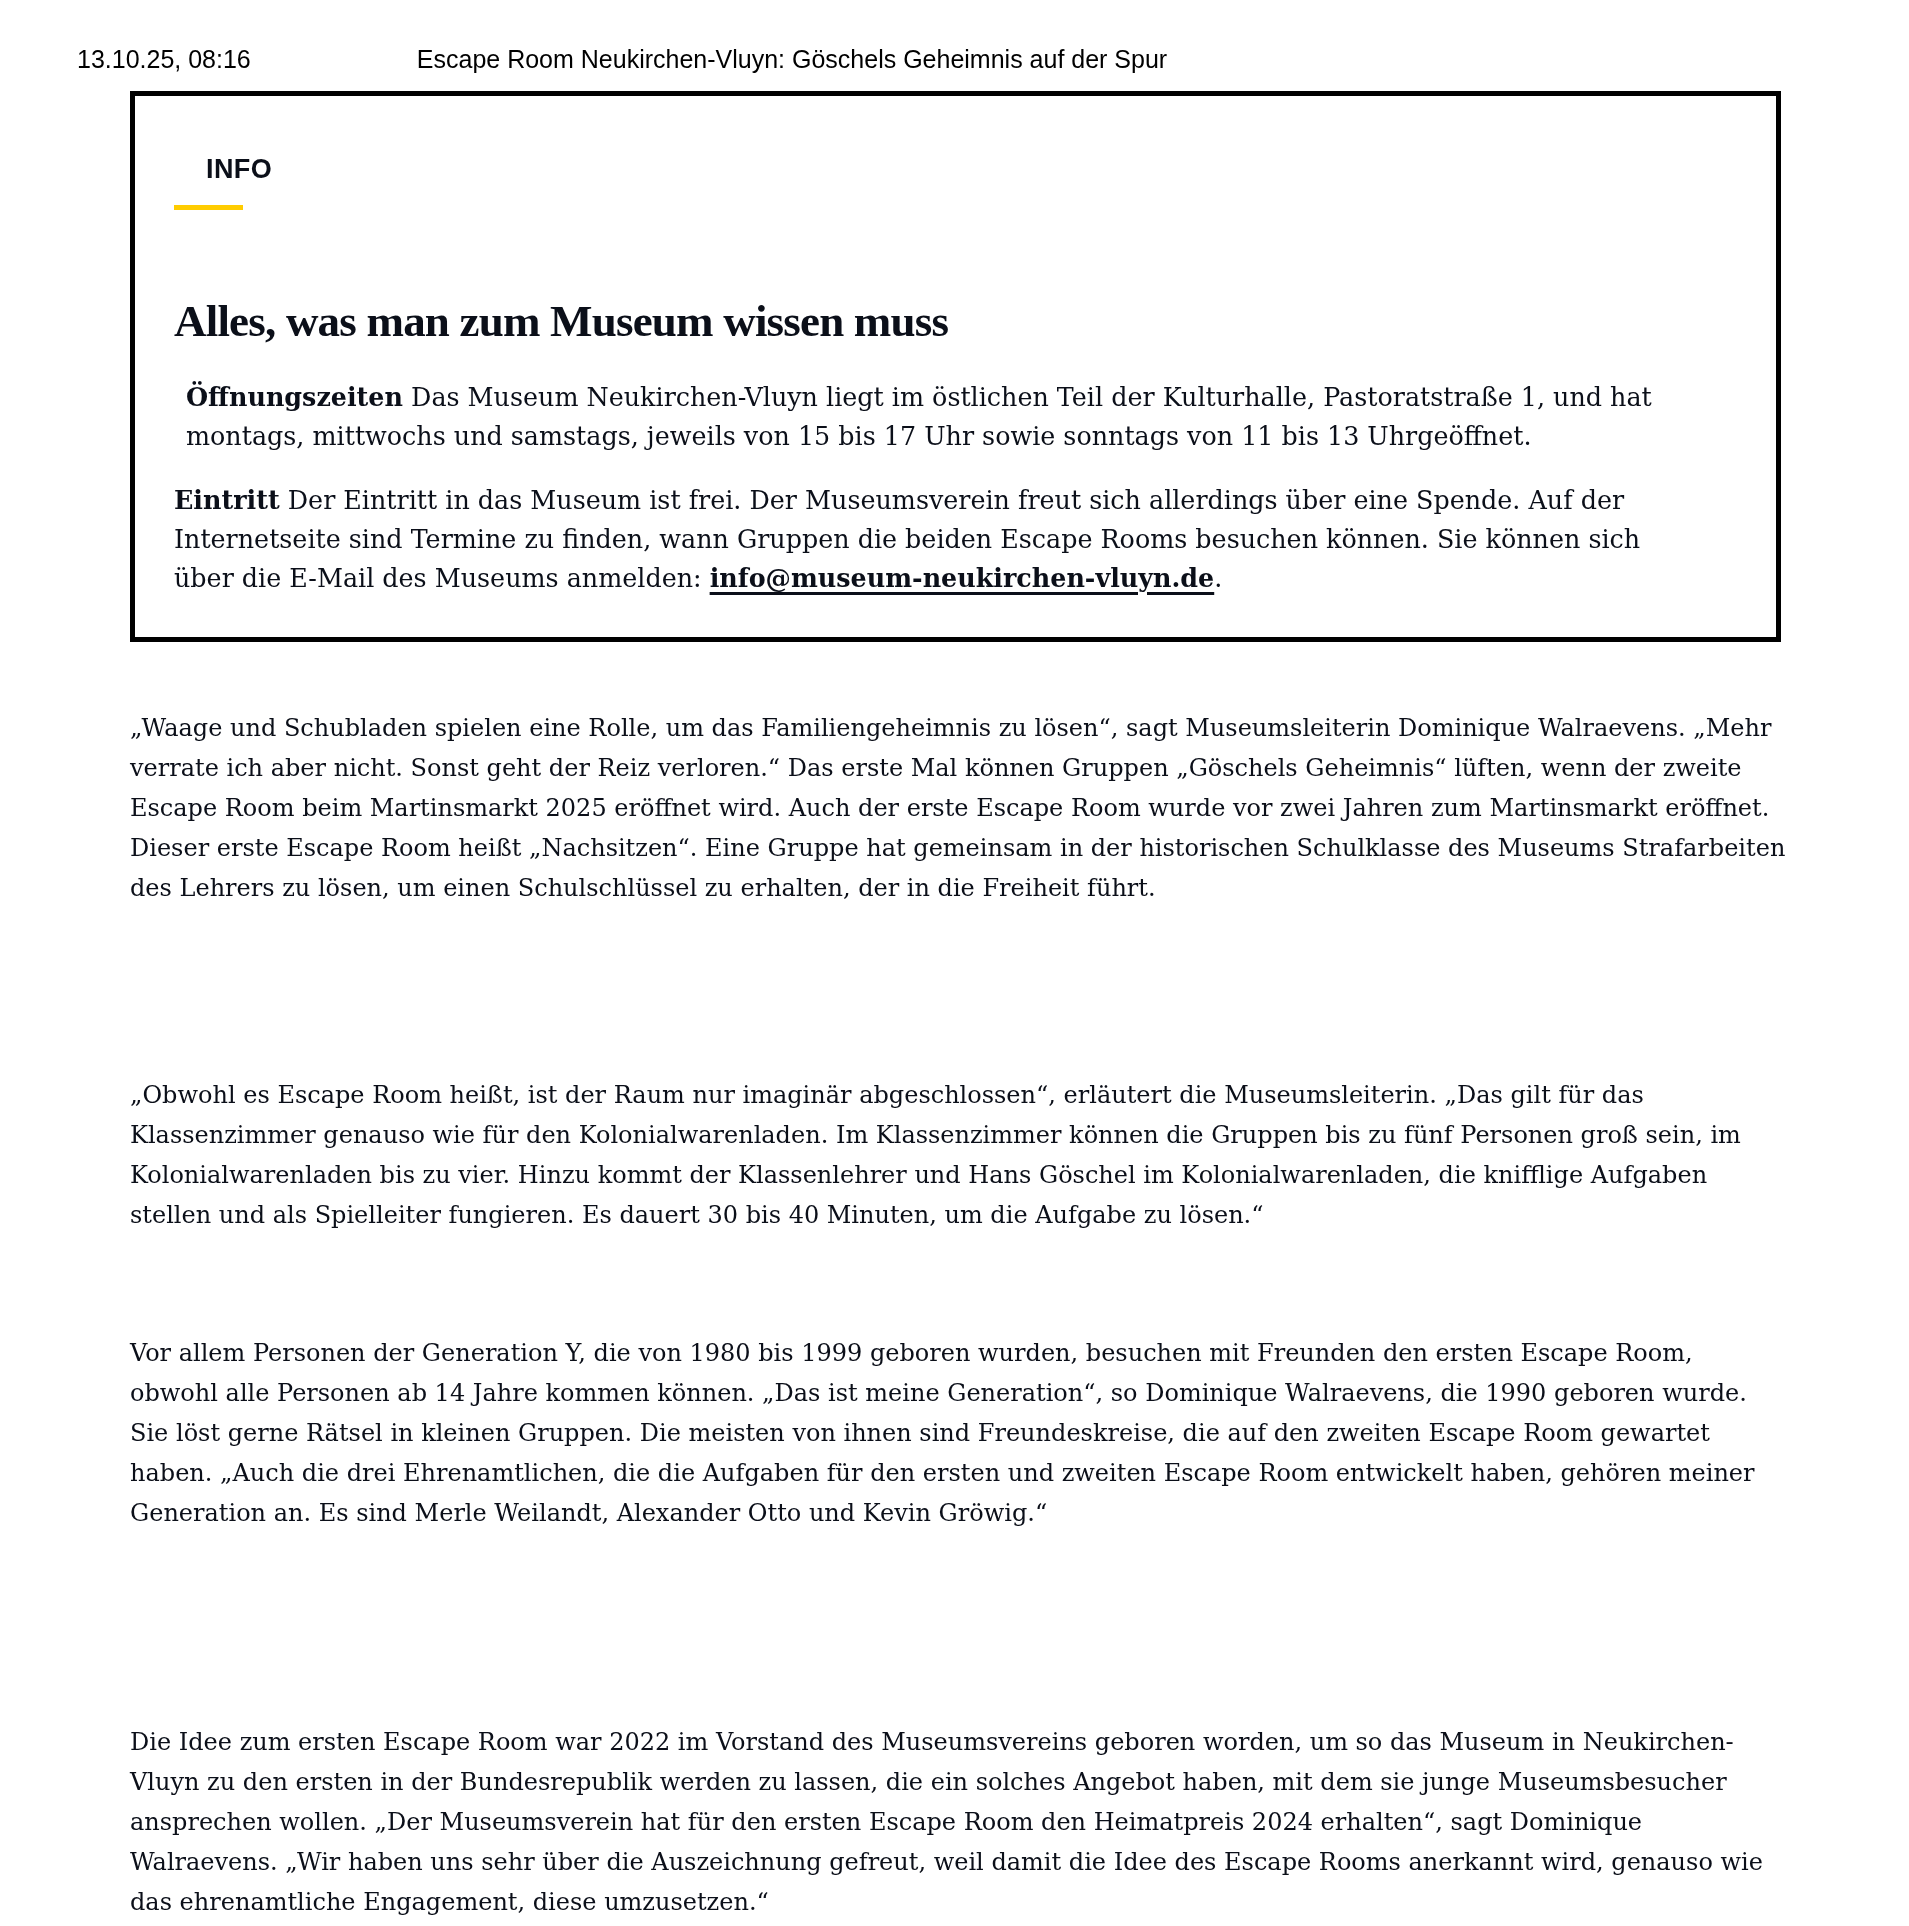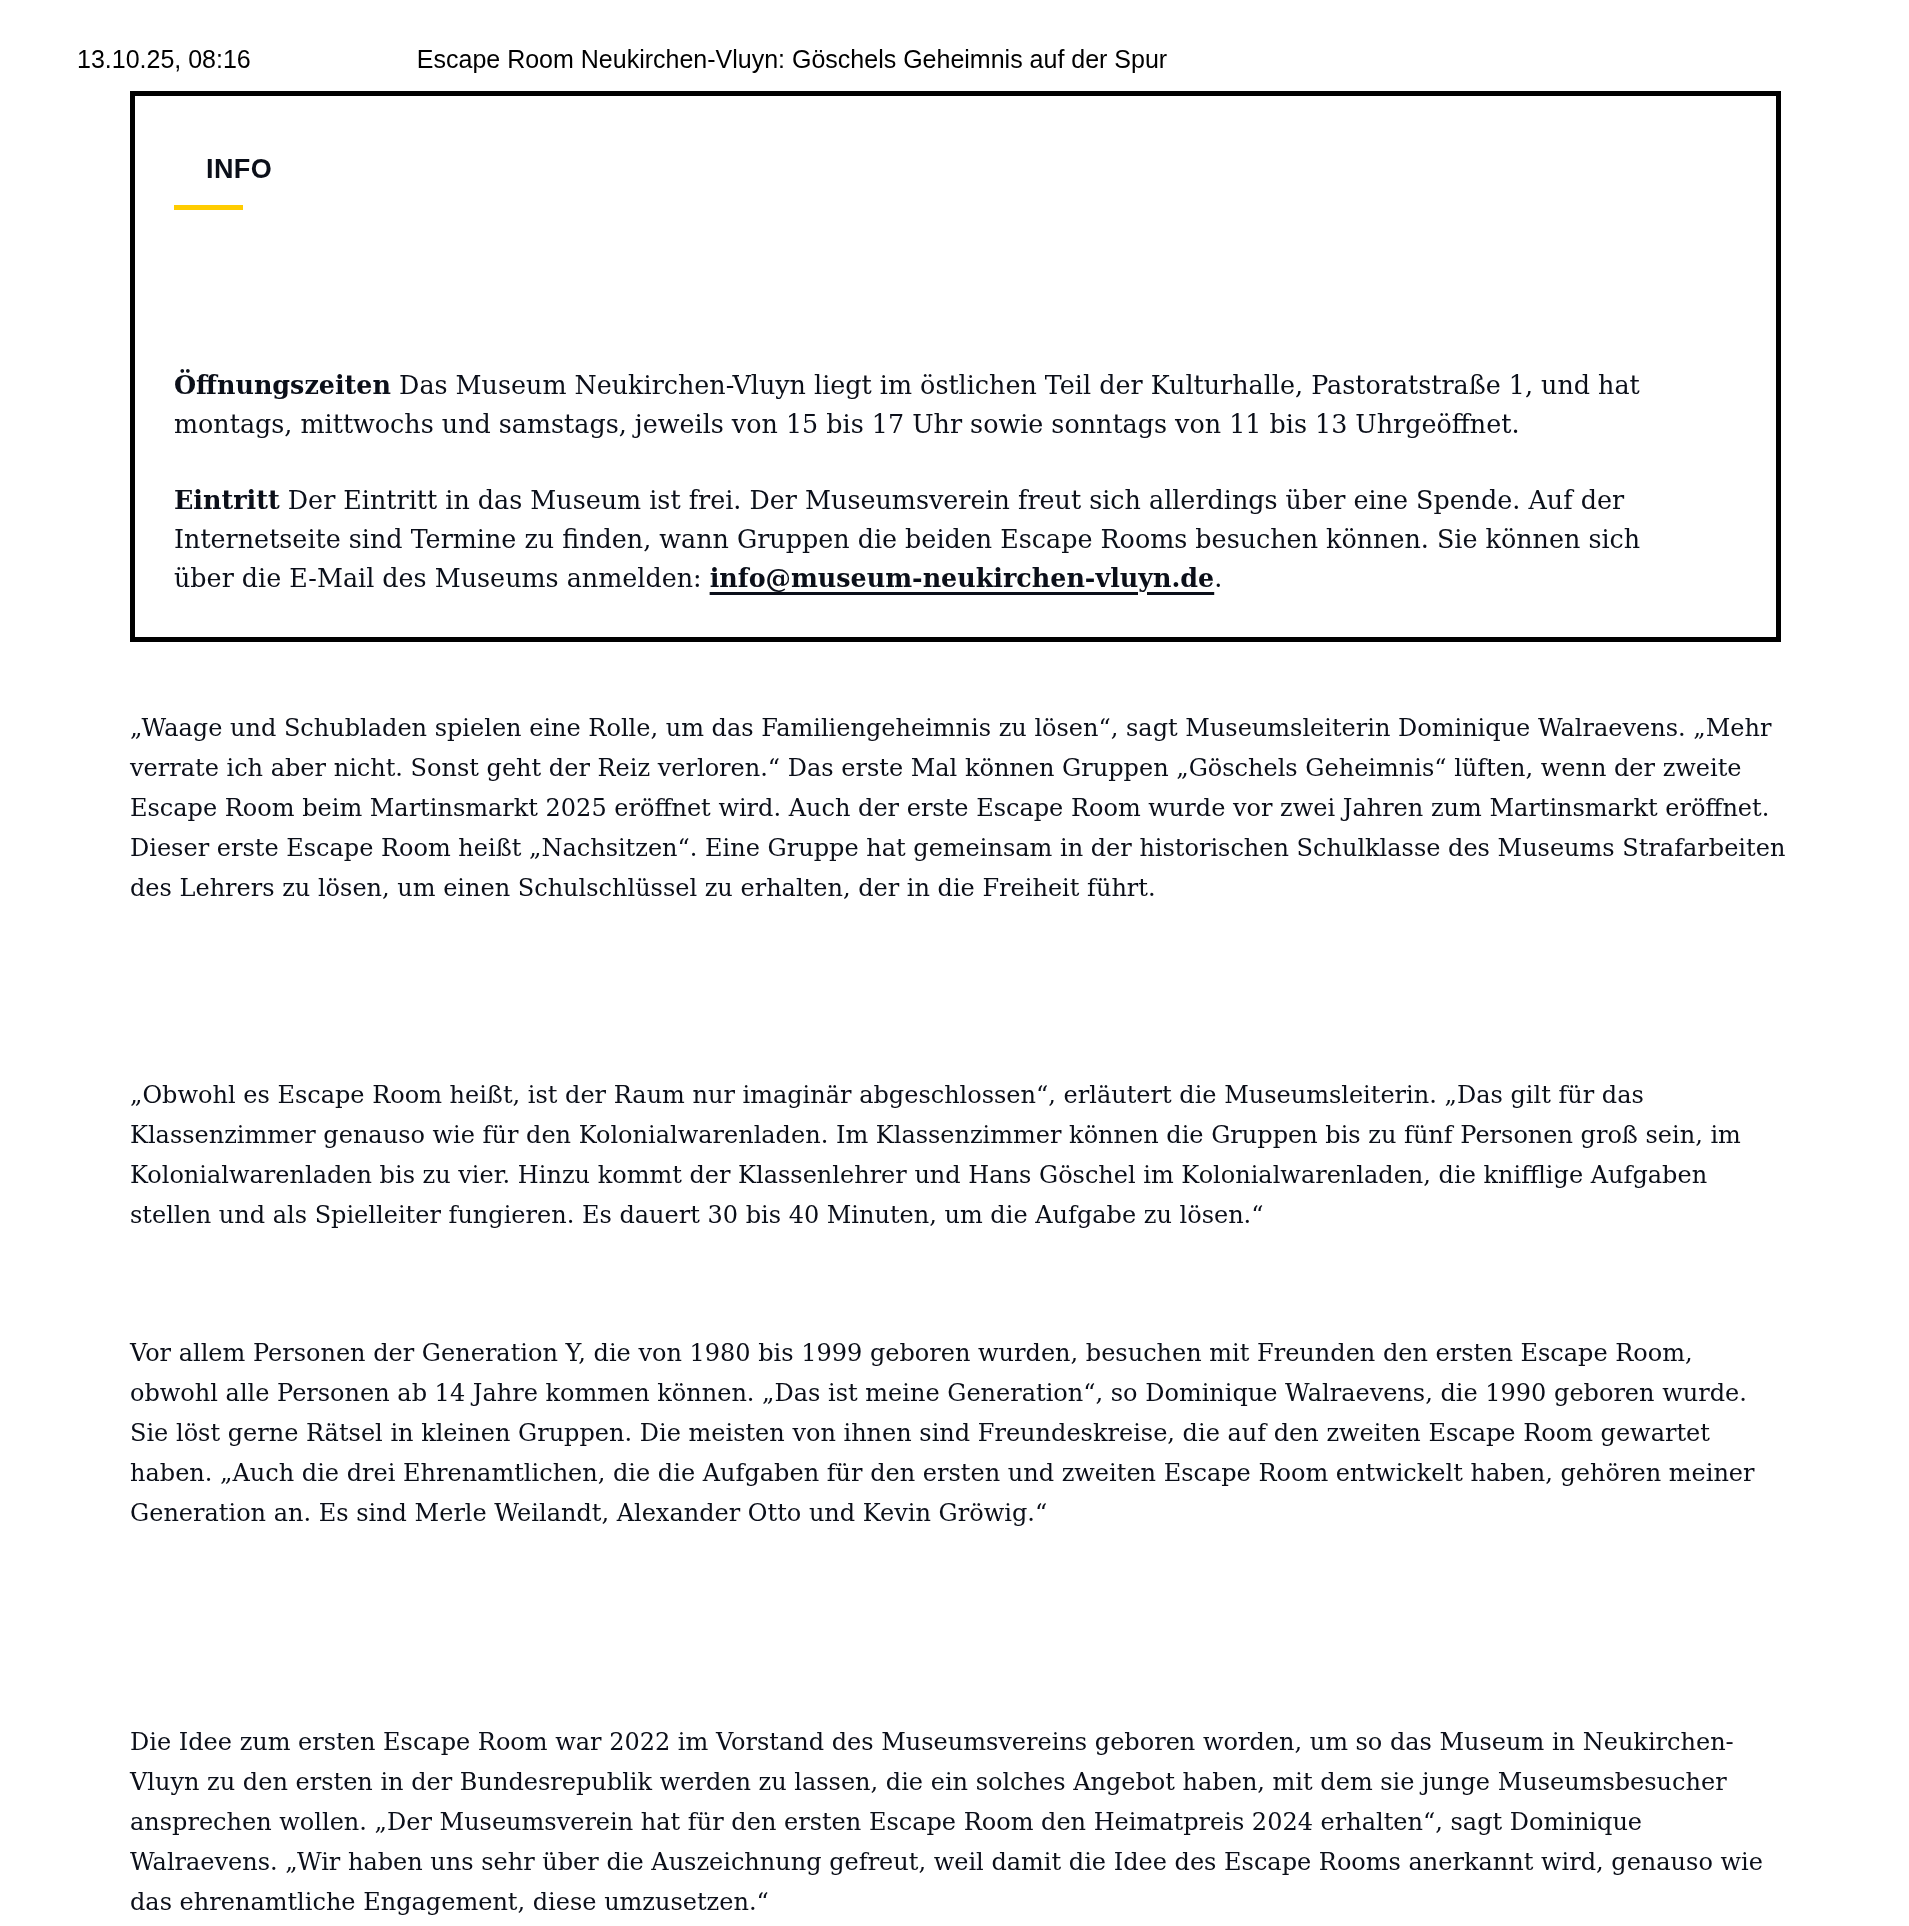--- a/index.html
+++ b/index.html
@@ -26,21 +26,22 @@
 </style>
 </head>
 <body>
 
 <div class="hdr hdr-date">13.10.25, 08:16</div>
 <div class="hdr hdr-title">Escape Room Neukirchen-Vluyn: Göschels Geheimnis auf der Spur</div>
 
 <section class="info-box">
   <div class="info-label">INFO</div>
   <div class="info-bar" style="background: rgb(255, 204, 0);"></div>
-  <p class="info-para info-p1" style="margin:0;"><b>Öffnungszeiten</b><span> Das Museum Neukirchen-Vluyn liegt im östlichen Teil der Kulturhalle, Pastoratstraße 1, und hat montags, mittwochs und samstags, jeweils von 15 bis 17 Uhr sowie sonntags von 11 bis 13 Uhrgeöffnet.</span></p>
+  <h2 class="info-heading">Alles, was man zum Museum wissen muss</h2>
+  <p class="info-para info-p1" style="margin:12px;"><b>Öffnungszeiten</b><span> Das Museum Neukirchen-Vluyn liegt im östlichen Teil der Kulturhalle, Pastoratstraße 1, und hat montags, mittwochs und samstags, jeweils von 15 bis 17 Uhr sowie sonntags von 11 bis 13 Uhrgeöffnet.</span></p>
   <p class="info-para info-p2" style="margin:0;"><b>Eintritt</b><span> Der Eintritt in das Museum ist frei. Der Museumsverein freut sich allerdings über eine Spende. Auf der Internetseite sind Termine zu finden, wann Gruppen die beiden Escape Rooms besuchen können. Sie können sich über die E-Mail des Museums anmelden: </span><a class="mail-link" href="mailto:info@museum-neukirchen-vluyn.de">info@museum-neukirchen-vluyn.de</a><span>.</span></p>
 </section>
 
 <p class="article p1" style="margin:0;">„Waage und Schubladen spielen eine Rolle, um das Familiengeheimnis zu lösen“, sagt Museumsleiterin Dominique Walraevens. „Mehr verrate ich aber nicht. Sonst geht der Reiz verloren.“ Das erste Mal können Gruppen „Göschels Geheimnis“ lüften, wenn der zweite Escape Room beim Martinsmarkt 2025 eröffnet wird. Auch der erste Escape Room wurde vor zwei Jahren zum Martinsmarkt eröffnet. Dieser erste Escape Room heißt „Nachsitzen“. Eine Gruppe hat gemeinsam in der historischen Schulklasse des Museums Strafarbeiten des Lehrers zu lösen, um einen Schulschlüssel zu erhalten, der in die Freiheit führt.</p>
 <p class="article p2" style="margin:0;">„Obwohl es Escape Room heißt, ist der Raum nur imaginär abgeschlossen“, erläutert die Museumsleiterin. „Das gilt für das Klassenzimmer genauso wie für den Kolonialwarenladen. Im Klassenzimmer können die Gruppen bis zu fünf Personen groß sein, im Kolonialwarenladen bis zu vier. Hinzu kommt der Klassenlehrer und Hans Göschel im Kolonialwarenladen, die knifflige Aufgaben stellen und als Spielleiter fungieren. Es dauert 30 bis 40 Minuten, um die Aufgabe zu lösen.“</p>
 <p class="article p3" style="margin:0;">Vor allem Personen der Generation Y, die von 1980 bis 1999 geboren wurden, besuchen mit Freunden den ersten Escape Room, obwohl alle Personen ab 14 Jahre kommen können. „Das ist meine Generation“, so Dominique Walraevens, die 1990 geboren wurde. Sie löst gerne Rätsel in kleinen Gruppen. Die meisten von ihnen sind Freundeskreise, die auf den zweiten Escape Room gewartet haben. „Auch die drei Ehrenamtlichen, die die Aufgaben für den ersten und zweiten Escape Room entwickelt haben, gehören meiner Generation an. Es sind Merle Weilandt, Alexander Otto und Kevin Gröwig.“</p>
 <p class="article p4" style="margin:0;">Die Idee zum ersten Escape Room war 2022 im Vorstand des Museumsvereins geboren worden, um so das Museum in Neukirchen-Vluyn zu den ersten in der Bundesrepublik werden zu lassen, die ein solches Angebot haben, mit dem sie junge Museumsbesucher ansprechen wollen. „Der Museumsverein hat für den ersten Escape Room den Heimatpreis 2024 erhalten“, sagt Dominique Walraevens. „Wir haben uns sehr über die Auszeichnung gefreut, weil damit die Idee des Escape Rooms anerkannt wird, genauso wie das ehrenamtliche Engagement, diese umzusetzen.“</p>
 
 
 </body></html>

